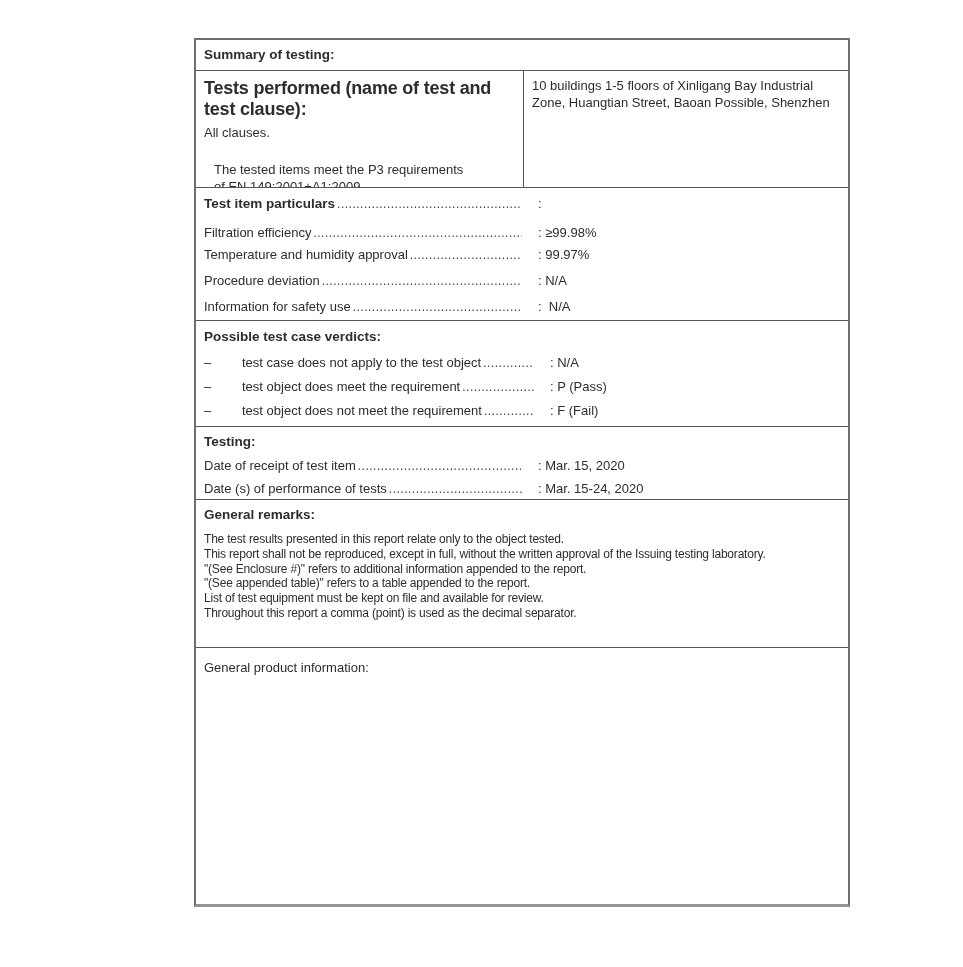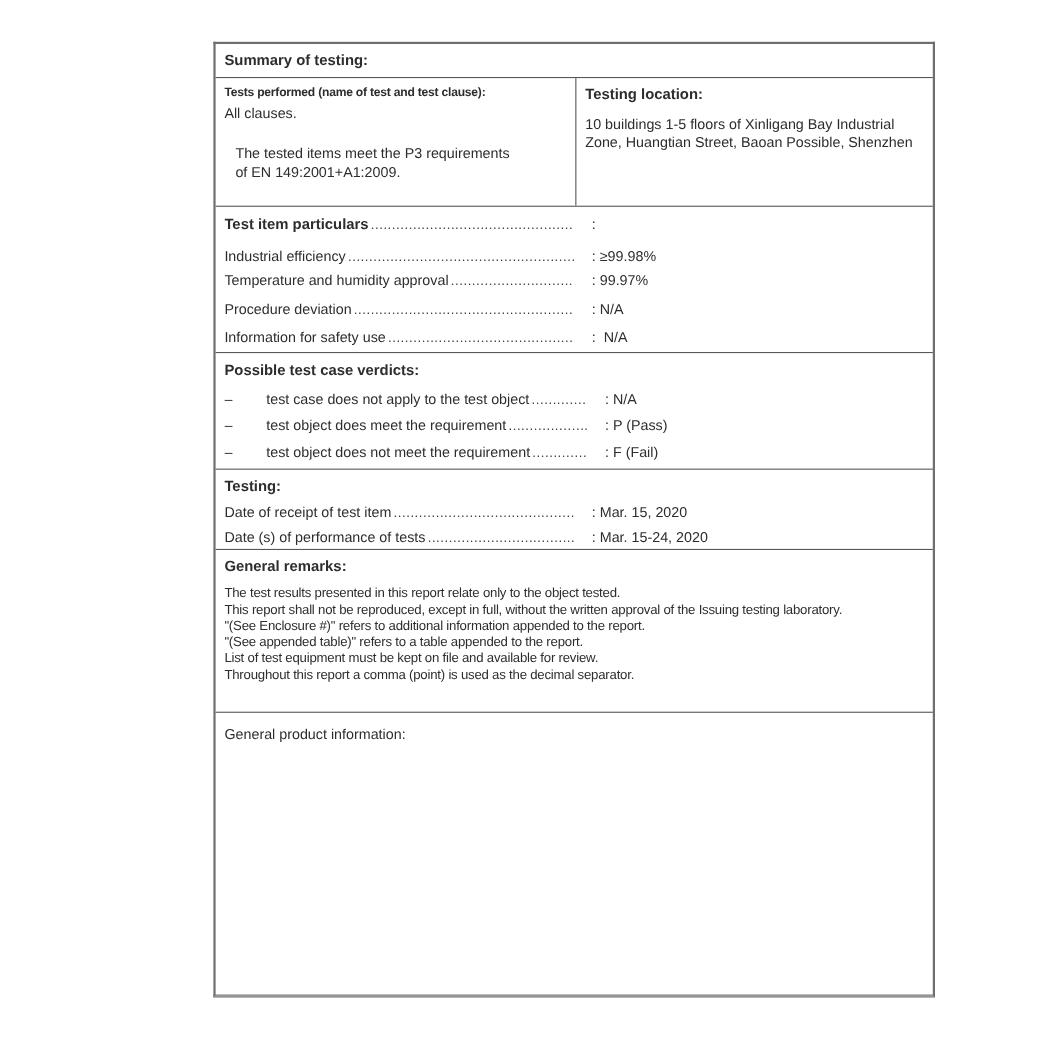--- a/index.html
+++ b/index.html
@@ -26,21 +26,21 @@
   .txt { font-size: 13px; }
 
   
   .r1 { height: 30px; padding-top: 7px; }
 
   
   .r2 { height: 117px; padding: 0; display: flex; }
   .cell { padding: 7px 8px; overflow: hidden; }
   .cleft  { width: 328px; border-right: 1.5px solid #585858; }
   .cright { flex: 1; }
-  .cleft .h { font-size: 11px; letter-spacing: -0.2px; }
+  .cleft .h { font-size: 18px; letter-spacing: -0.2px; }
   .cleft .txt { margin-top: 5px; }
   .cleft .para { margin-top: 22px; padding-left: 10px; }
   .cleft .para .txt { margin-top: 2px; }
   .cright .h { margin-bottom: 12px; }
   .cright .txt { line-height: 16.5px; }
 
   
   .dotline { display: flex; align-items: baseline; overflow: hidden; font-size: 13px; gap: 12px; }
   .lead { display: flex; align-items: baseline; width: 318px; flex: none; overflow: hidden; min-width: 0; }
   .lbl { white-space: nowrap; flex: none; padding-right: 2px; }
@@ -91,37 +91,36 @@
     <section class="row r2">
       <div class="cell cleft">
         <div class="h">Tests performed (name of test and test clause):</div>
         <div class="txt">All clauses.</div>
         <div class="para">
           <div class="txt">The tested items meet the P3 requirements</div>
           <div class="txt">of EN 149:2001+A1:2009.</div>
         </div>
       </div>
       <div class="cell cright">
-        <div class="h">Testing location:</div>
         <div class="txt">10 buildings 1-5 floors of Xinligang Bay Industrial</div>
         <div class="txt">Zone, Huangtian Street, Baoan Possible, Shenzhen</div>
       </div>
     </section>
 
     <section class="row r3">
       <div class="dotline boldlbl head-line">
         <span class="lead">
             <span class="lbl">Test item particulars</span>
             <span class="dots">..........................................................................................................................................................................................................</span>
           </span>
           <span class="val">:</span>
       </div>
       <div class="dotline i1">
         <span class="lead">
-            <span class="lbl">Industrial efficiency </span>
+            <span class="lbl">Filtration efficiency </span>
             <span class="dots">..........................................................................................................................................................................................................</span>
           </span>
           <span class="val">: ≥99.98%</span>
       </div>
       <div class="dotline i2">
         <span class="lead">
             <span class="lbl">Temperature and humidity approval </span>
             <span class="dots">..........................................................................................................................................................................................................</span>
           </span>
           <span class="val">: 99.97%</span>

